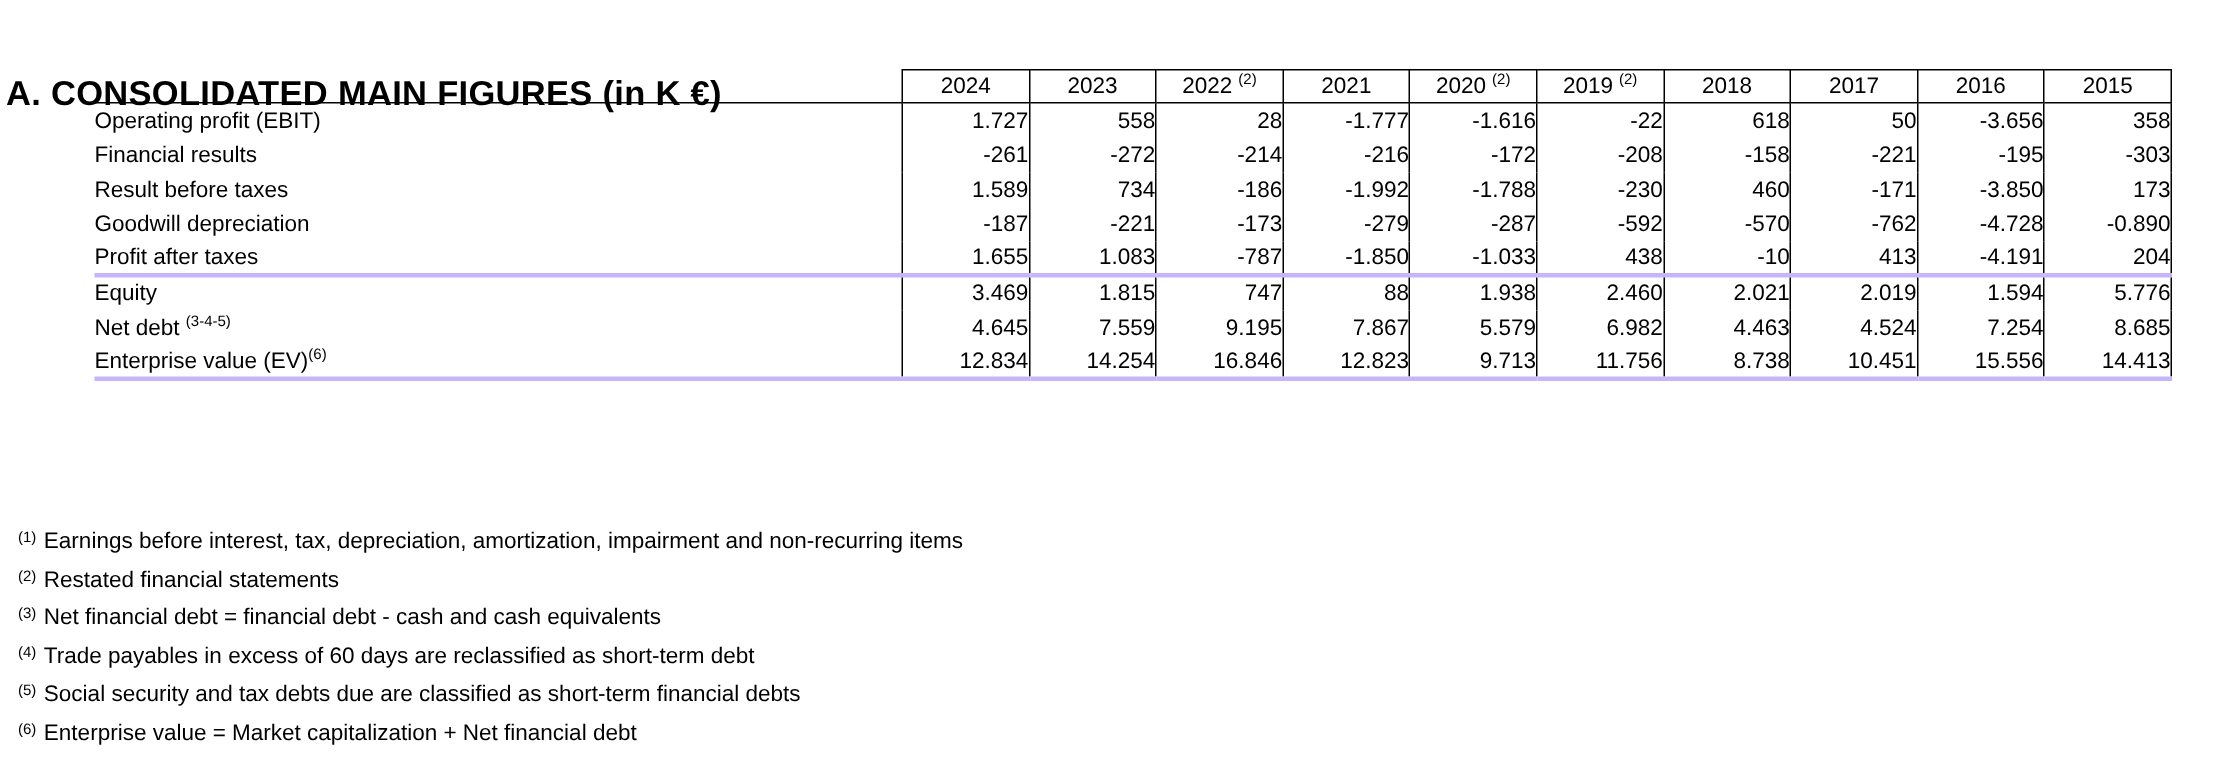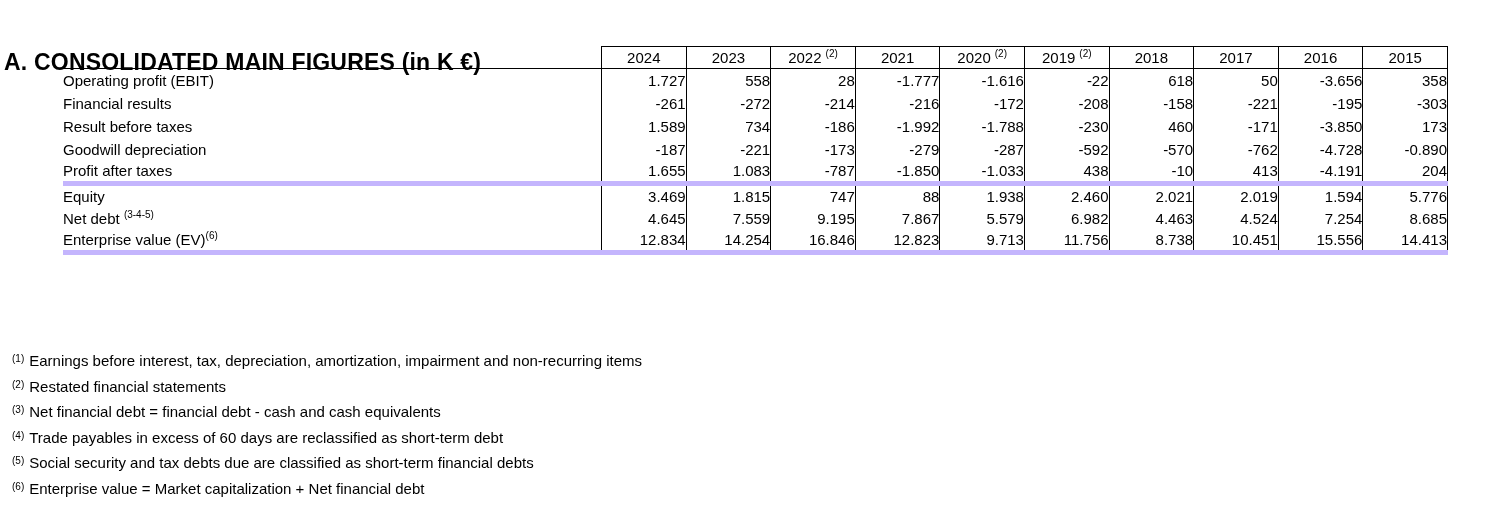--- a/index.html
+++ b/index.html
@@ -59,21 +59,21 @@
     padding-left: 3px;
     vertical-align: middle;
   }
   td.num {
     border-left: 1px solid #000;
     border-right: 1px solid #000;
     text-align: right;
     padding-right: 4px;
     vertical-align: middle;
   }
-  tr.section-end td { border-bottom: 5px solid #c4b5fd; }
+  tr.section-end td { border-bottom: 3px solid #c4b5fd; }
   sup {
     font-size: 10px;
     line-height: 0;
     vertical-align: super;
   }
   .ysup { margin-left: 4px; }
   .footnotes {
     position: absolute;
     left: 12px;
     top: 352px;

